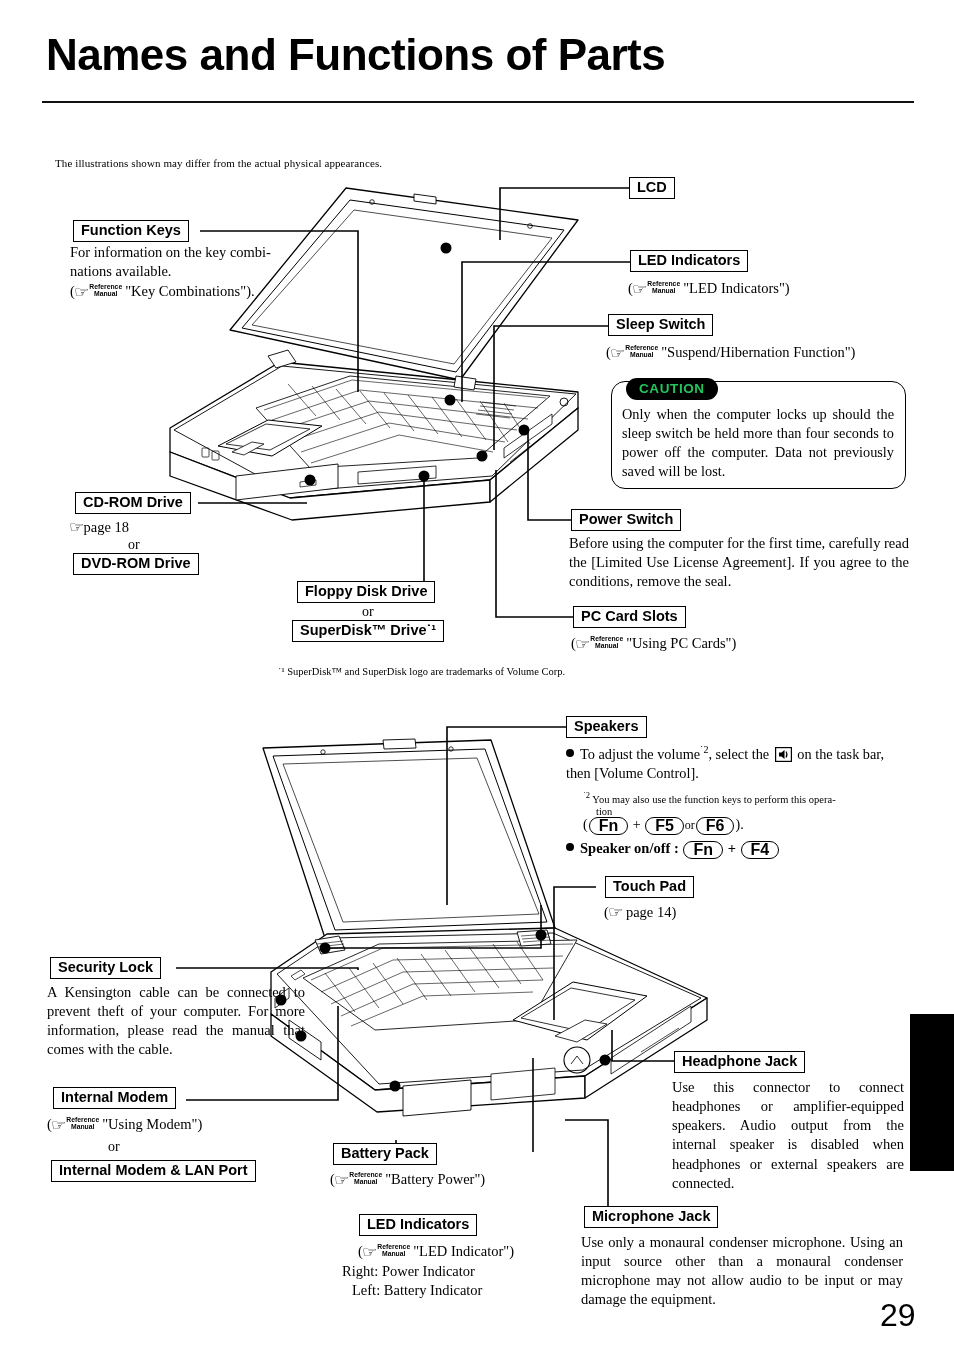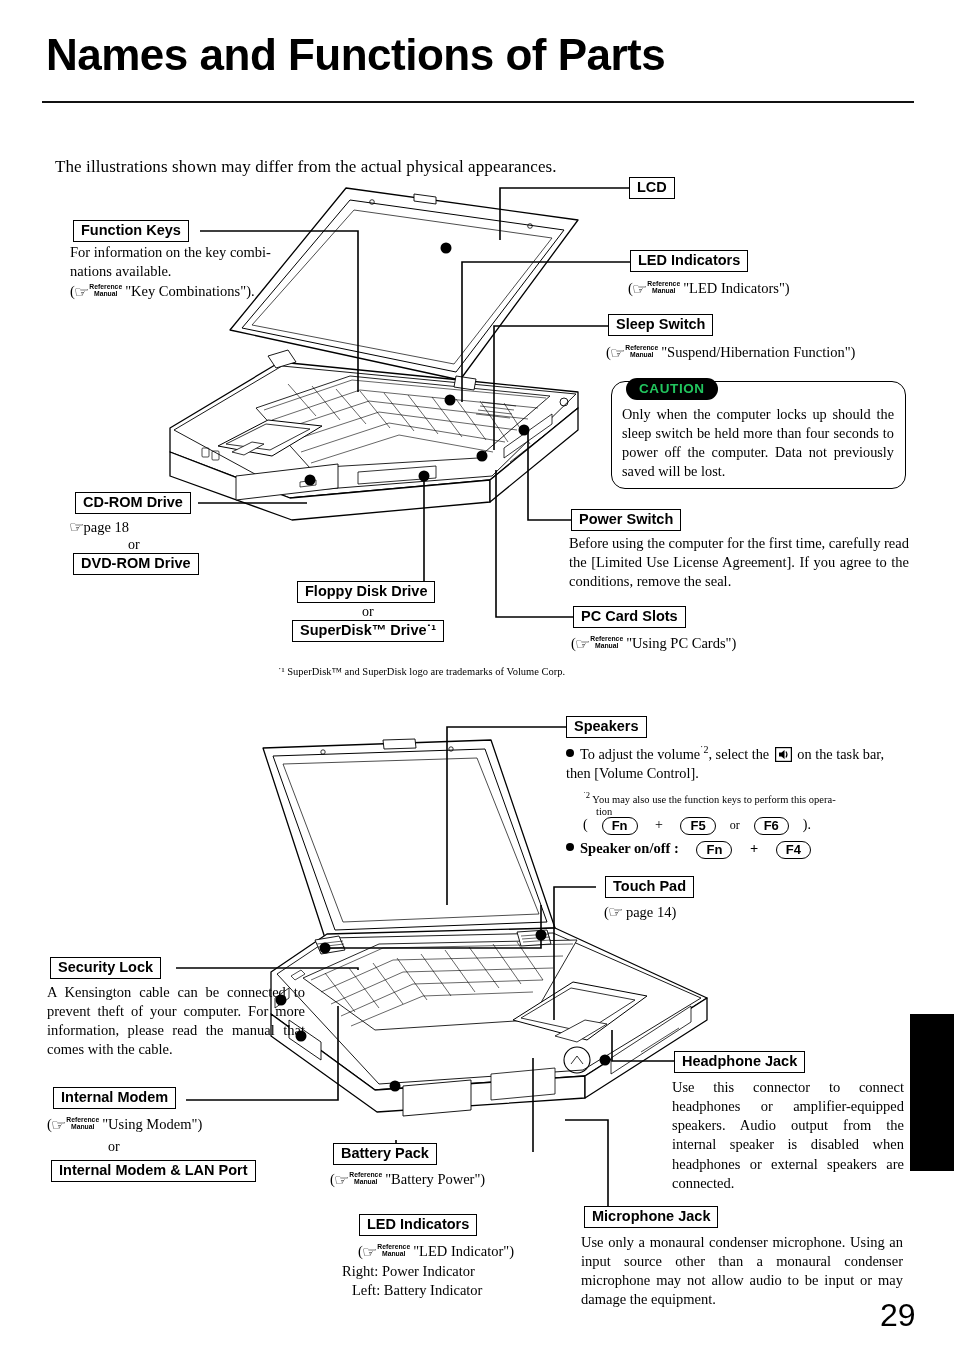--- a/index.html
+++ b/index.html
@@ -15,21 +15,21 @@
     position:absolute;left:46px;top:30px;
     font-family:"Liberation Sans","DejaVu Sans",sans-serif;
     font-weight:bold;font-size:44px;letter-spacing:-0.5px;
     white-space:nowrap;
   }
   #header-rule{
     position:absolute;left:42px;top:101px;width:872px;height:0;
     border-top:2px solid #111;
   }
   #intro-note{
-    position:absolute;left:55px;top:157px;font-size:17px;
+    position:absolute;left:55px;top:157px;font-size:11px;
     letter-spacing:.1px;white-space:nowrap;
   }
 
   
   .label-box{
     position:absolute;
     font-family:"Liberation Sans","DejaVu Sans",sans-serif;
     font-weight:bold;font-size:14.5px;
     border:1.6px solid #000;
     padding:2px 7px 3px 7px;
@@ -71,22 +71,22 @@
   }
   #caution-text{
     position:absolute;left:622px;top:405px;width:272px;
     font-size:14.3px;line-height:1.32;text-align:justify;
   }
 
   
   .keycap{
     display:inline-block;border:1.7px solid #000;border-radius:9px;
     font-family:"Liberation Sans","DejaVu Sans",sans-serif;
-    font-weight:bold;font-size:13px;
-    padding:0px 9px 1px 9px;line-height:15px;margin:0 14px;
+    font-weight:bold;font-size:16px;
+    padding:0px 9px 1px 9px;line-height:15px;margin:0 1px;
     vertical-align:middle;
   }
   .bullet{
     display:inline-block;width:8px;height:8px;border-radius:50%;
     background:#000;vertical-align:2px;margin-right:6px;
   }
 
   
   #side-tab{
     position:absolute;left:910px;top:1014px;width:44px;height:157px;background:#000;

